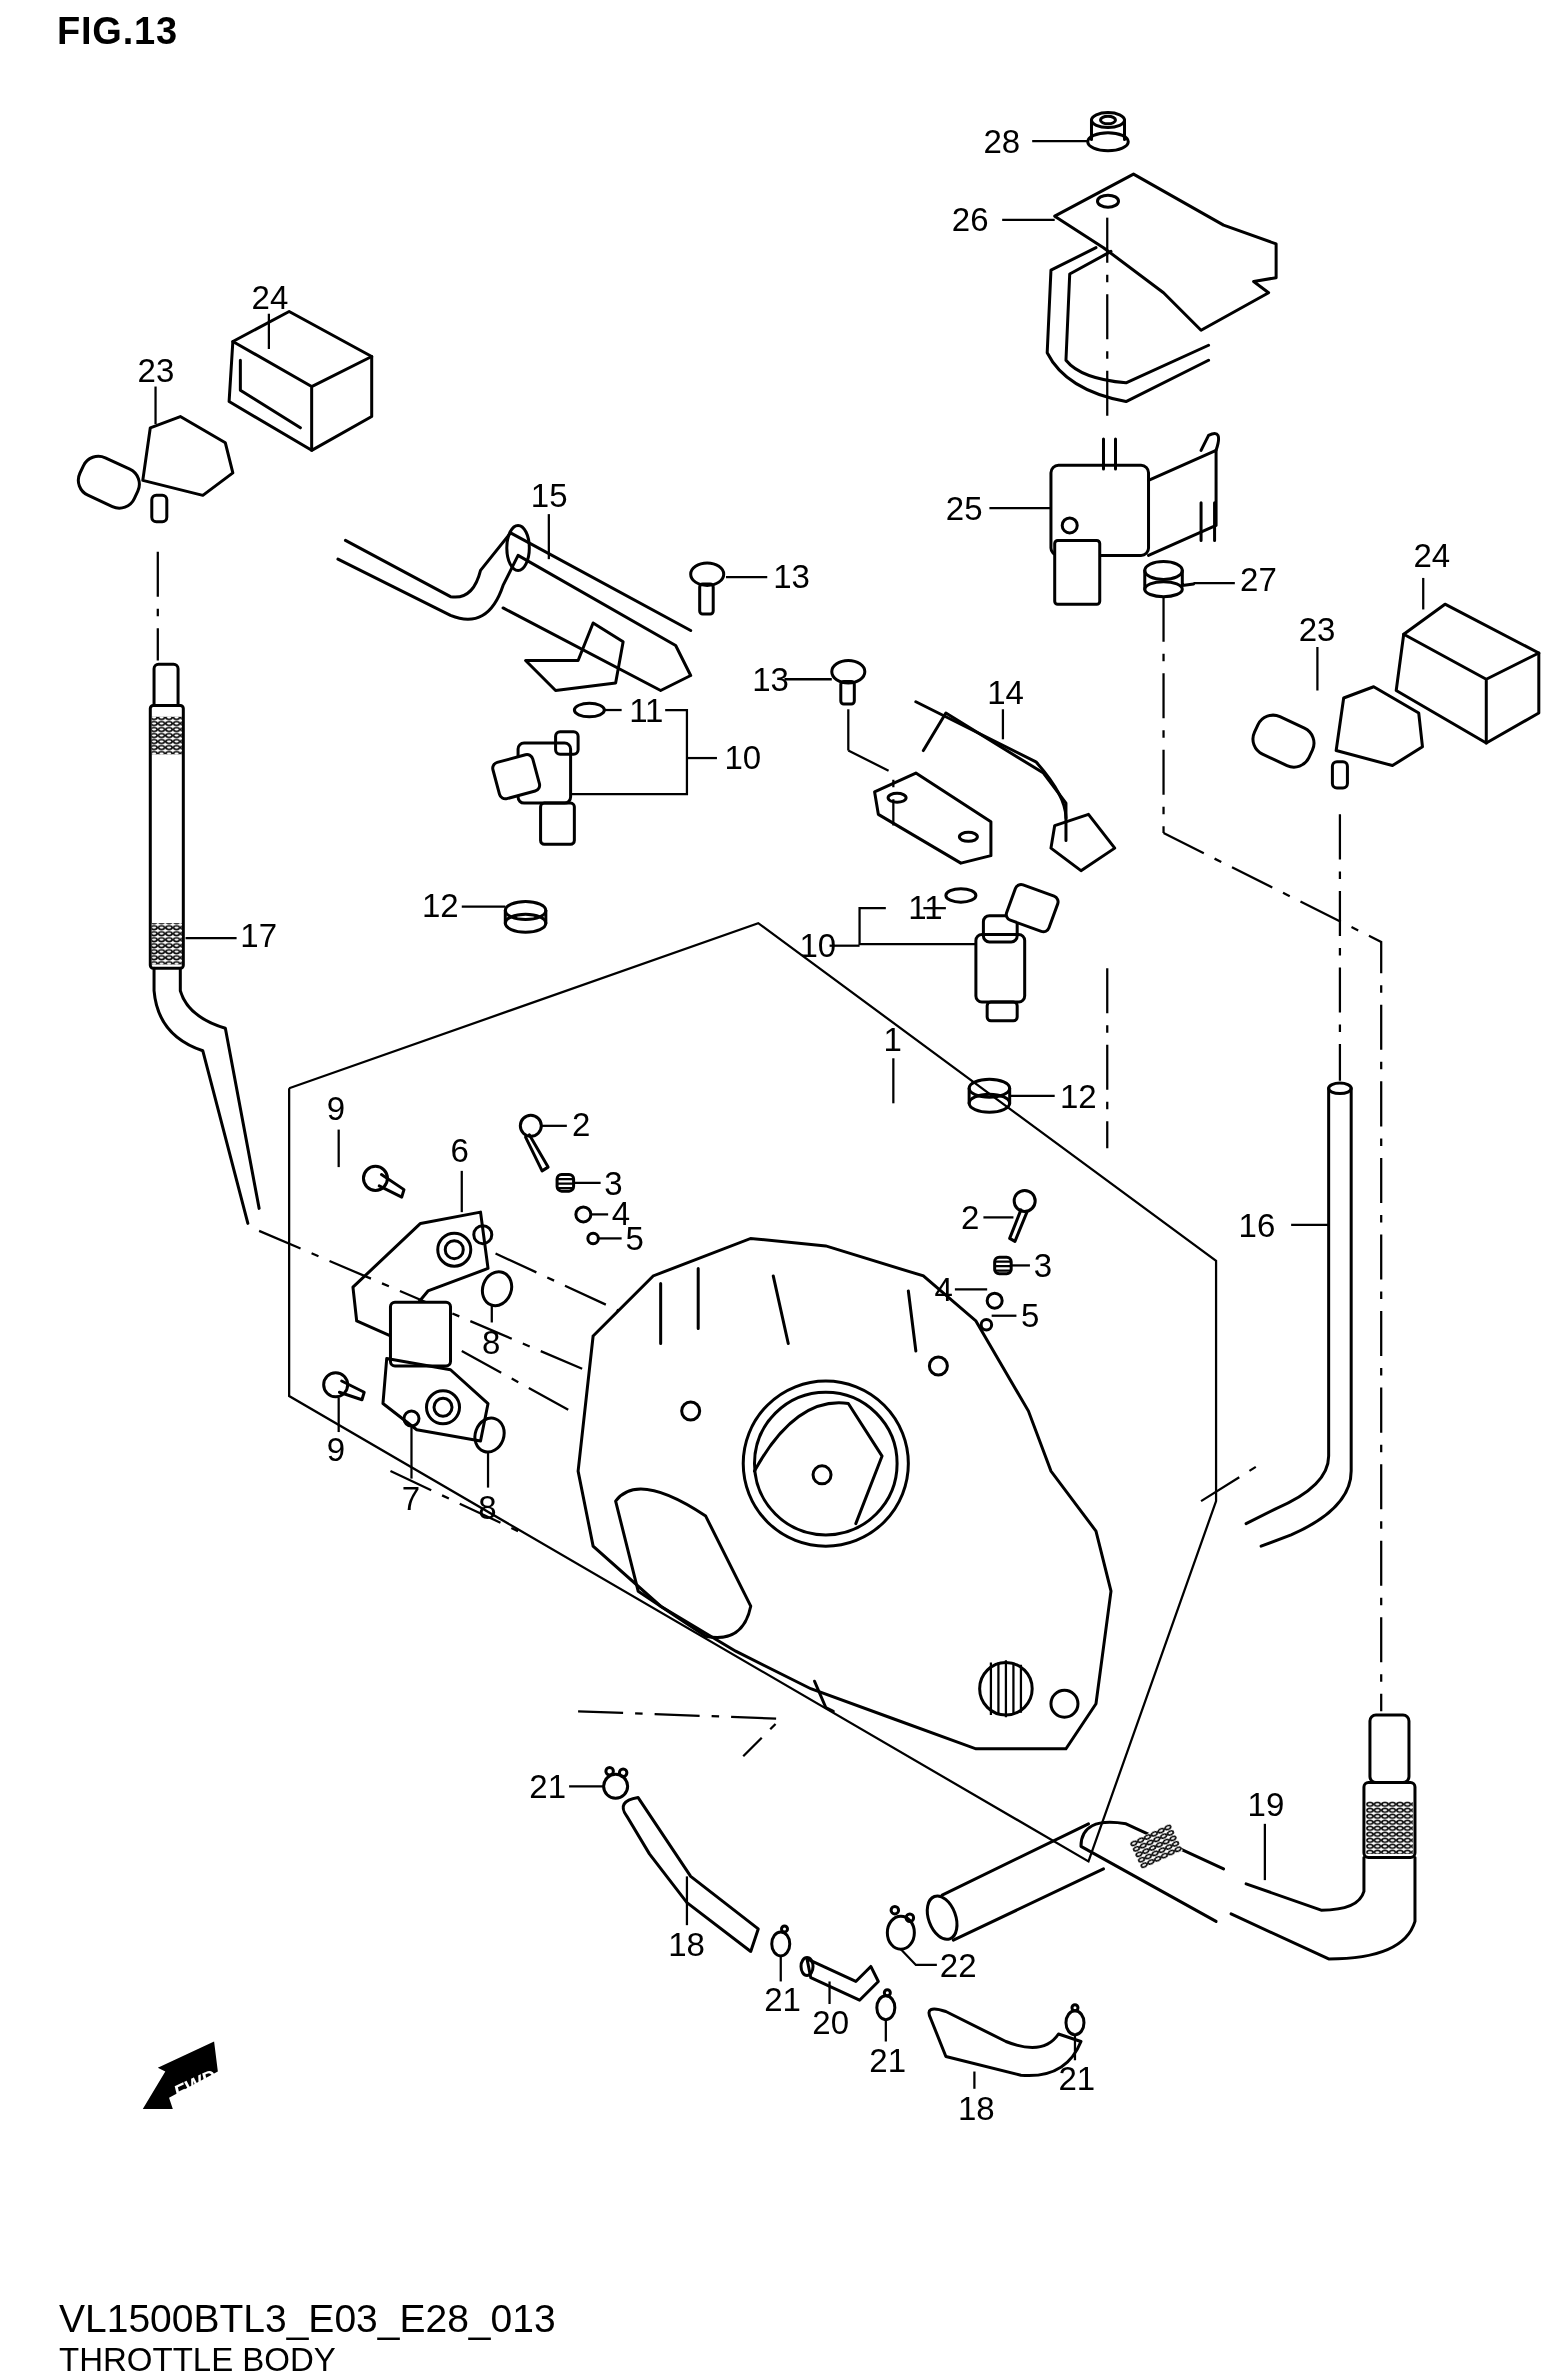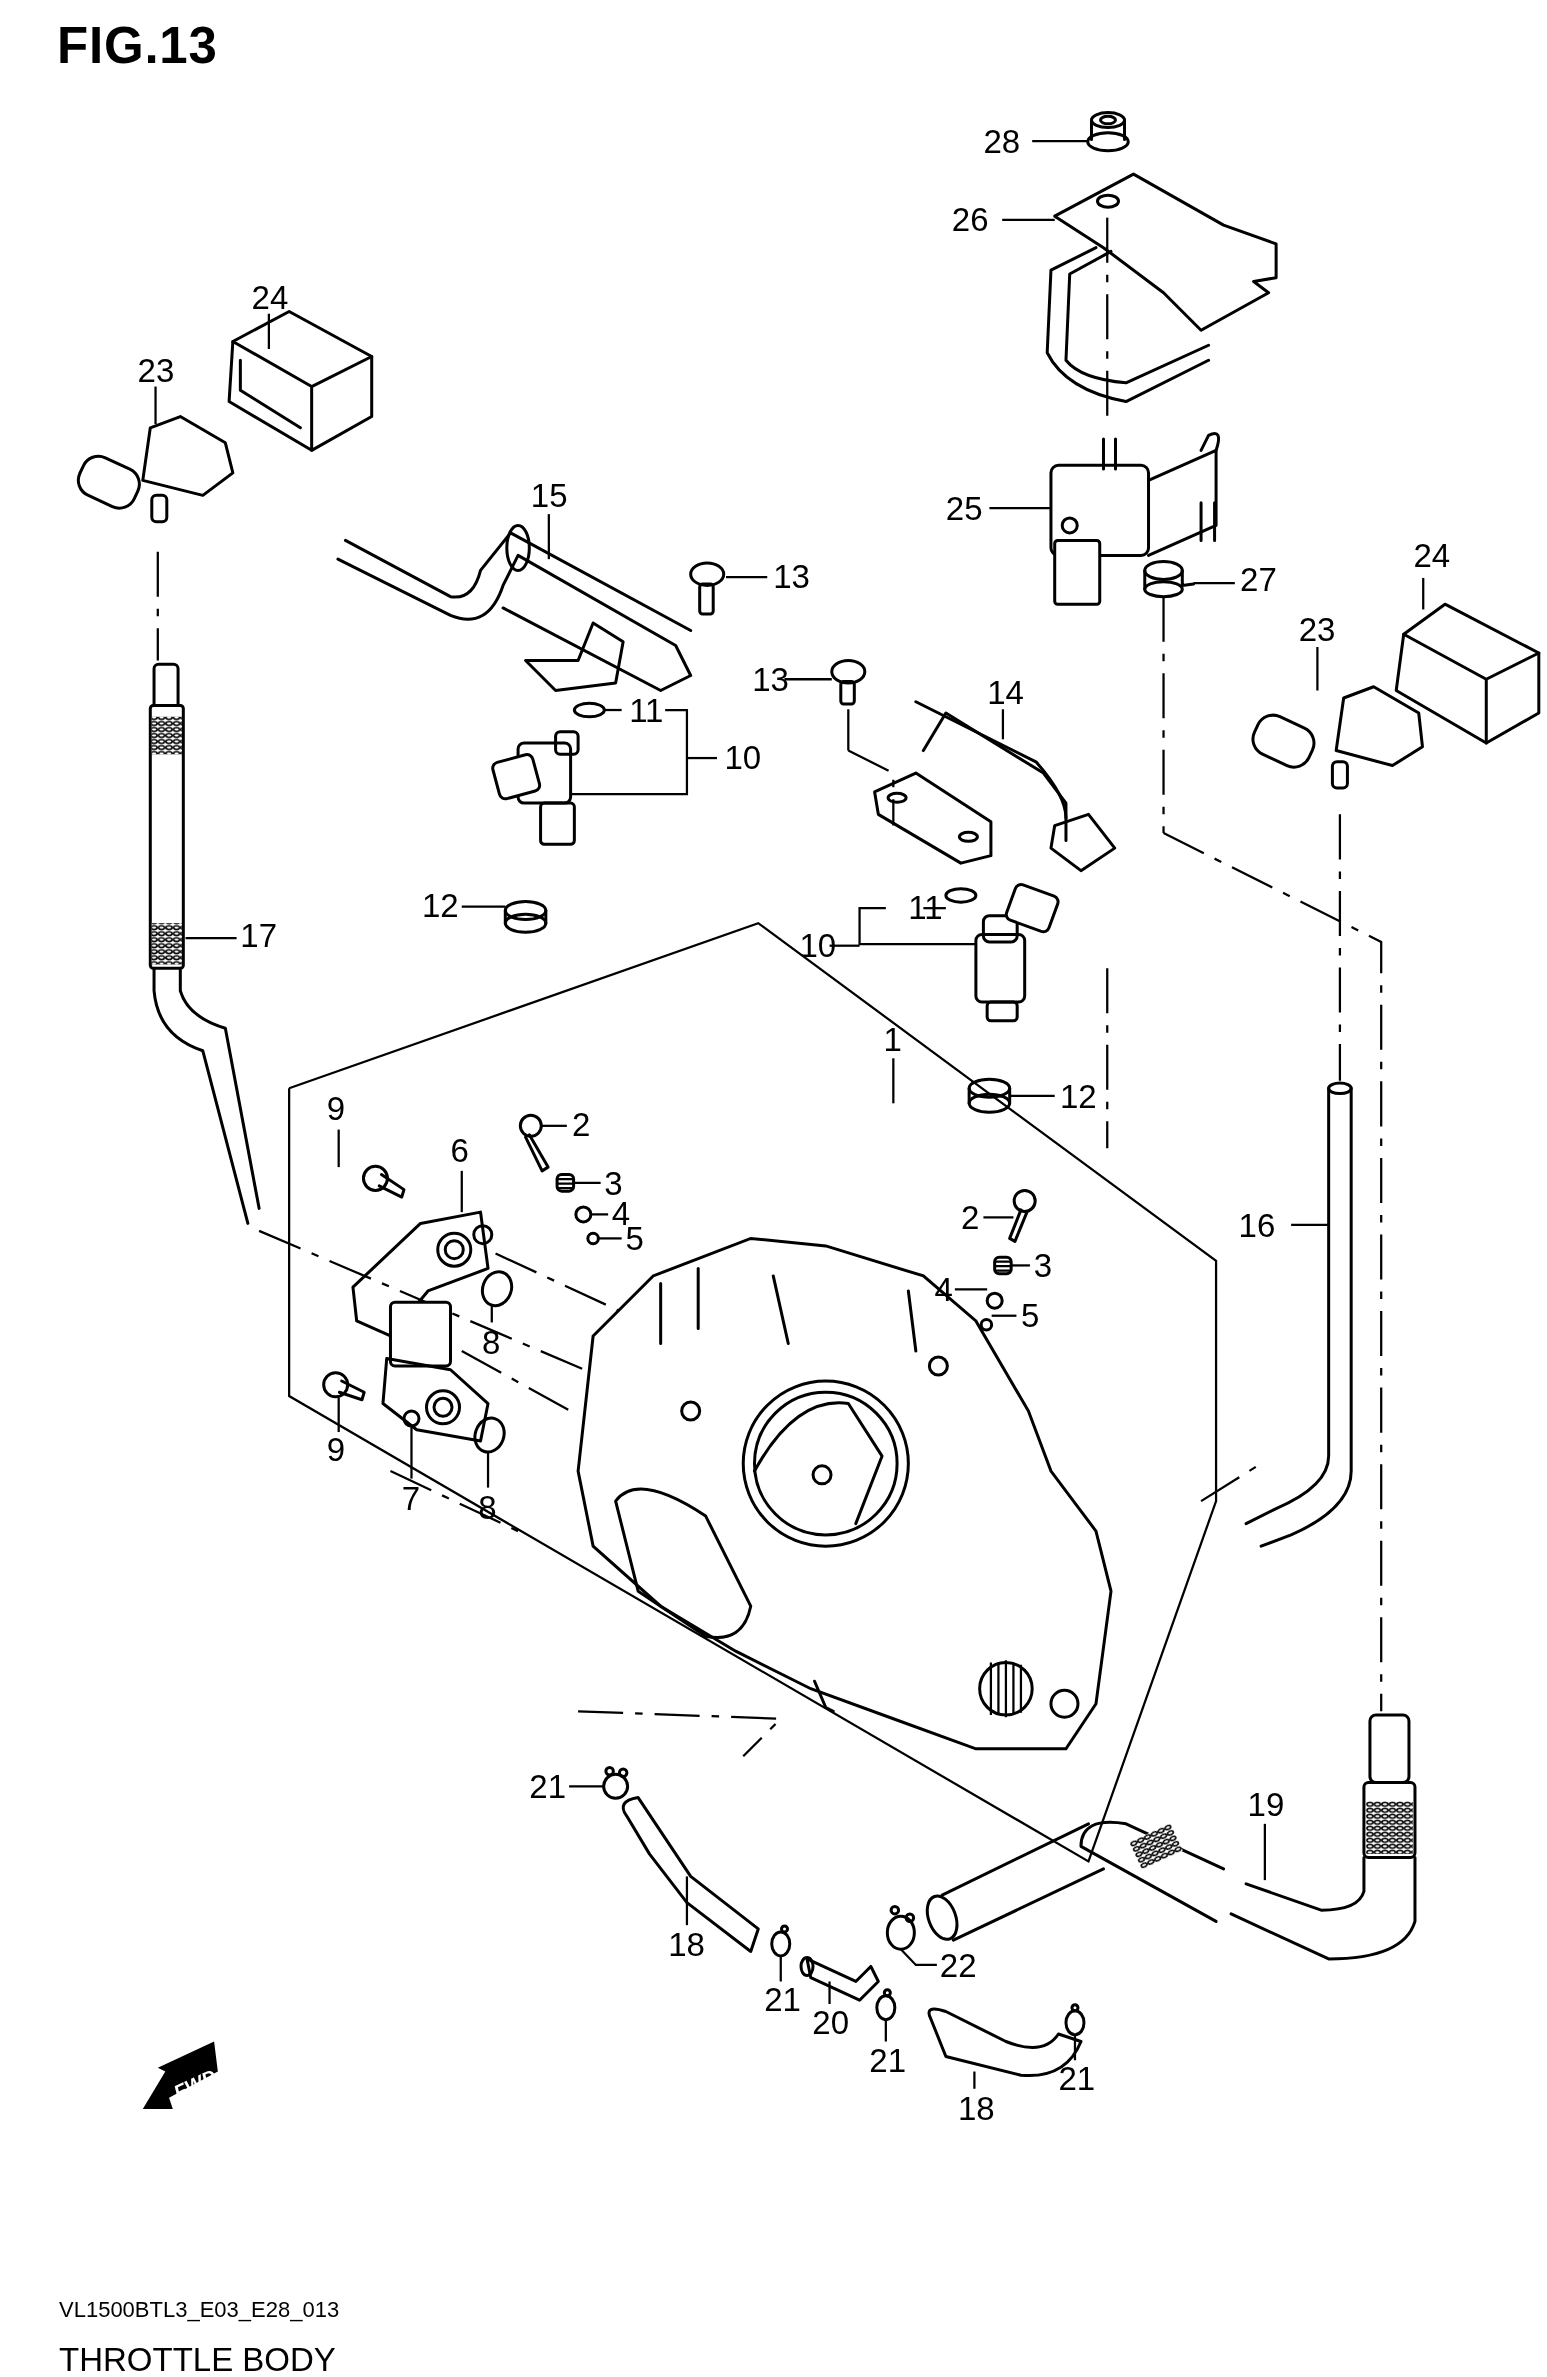--- a/index.html
+++ b/index.html
@@ -1,18 +1,18 @@
 <!DOCTYPE html>
 <html style="font-size:12px"><head>
 <meta charset="utf-8">
 <style>
   html, body { margin:0; padding:0; background:#ffffff; }
   body { width:1548px; height:2377px; position:relative; overflow:hidden; font-family:"Liberation Sans", sans-serif; color:#000; }
-  .fig-title { position:absolute; left:57px; top:16px; font-size:51px; font-weight:bold; letter-spacing:0.8px; }
-  .footer-code { position:absolute; left:59px; top:2297px; font-size:22px; }
+  .fig-title { position:absolute; left:57px; top:10px; font-size:38px; font-weight:bold; letter-spacing:0.8px; }
+  .footer-code { position:absolute; left:59px; top:2297px; font-size:39px; }
   .footer-name { position:absolute; left:59px; top:2341px; font-size:33px; }
   svg.diagram { position:absolute; left:0; top:0; width:1548px; height:2377px; }
   .callout { font-family:"Liberation Sans", sans-serif; font-size:44px; fill:#000; }
   .part { fill:none; stroke:#000; stroke-width:4; stroke-linejoin:round; stroke-linecap:round; }
   .thin { fill:none; stroke:#000; stroke-width:3; }
   .lead { stroke:#000; stroke-width:3; fill:none; }
   .dash { stroke:#000; stroke-width:3; fill:none; stroke-dasharray:60 16 10 16; }
   .fill-w { fill:#fff; stroke:#000; stroke-width:4; }
   .hatch { fill:url(#mesh); stroke:none; }
 </style>

